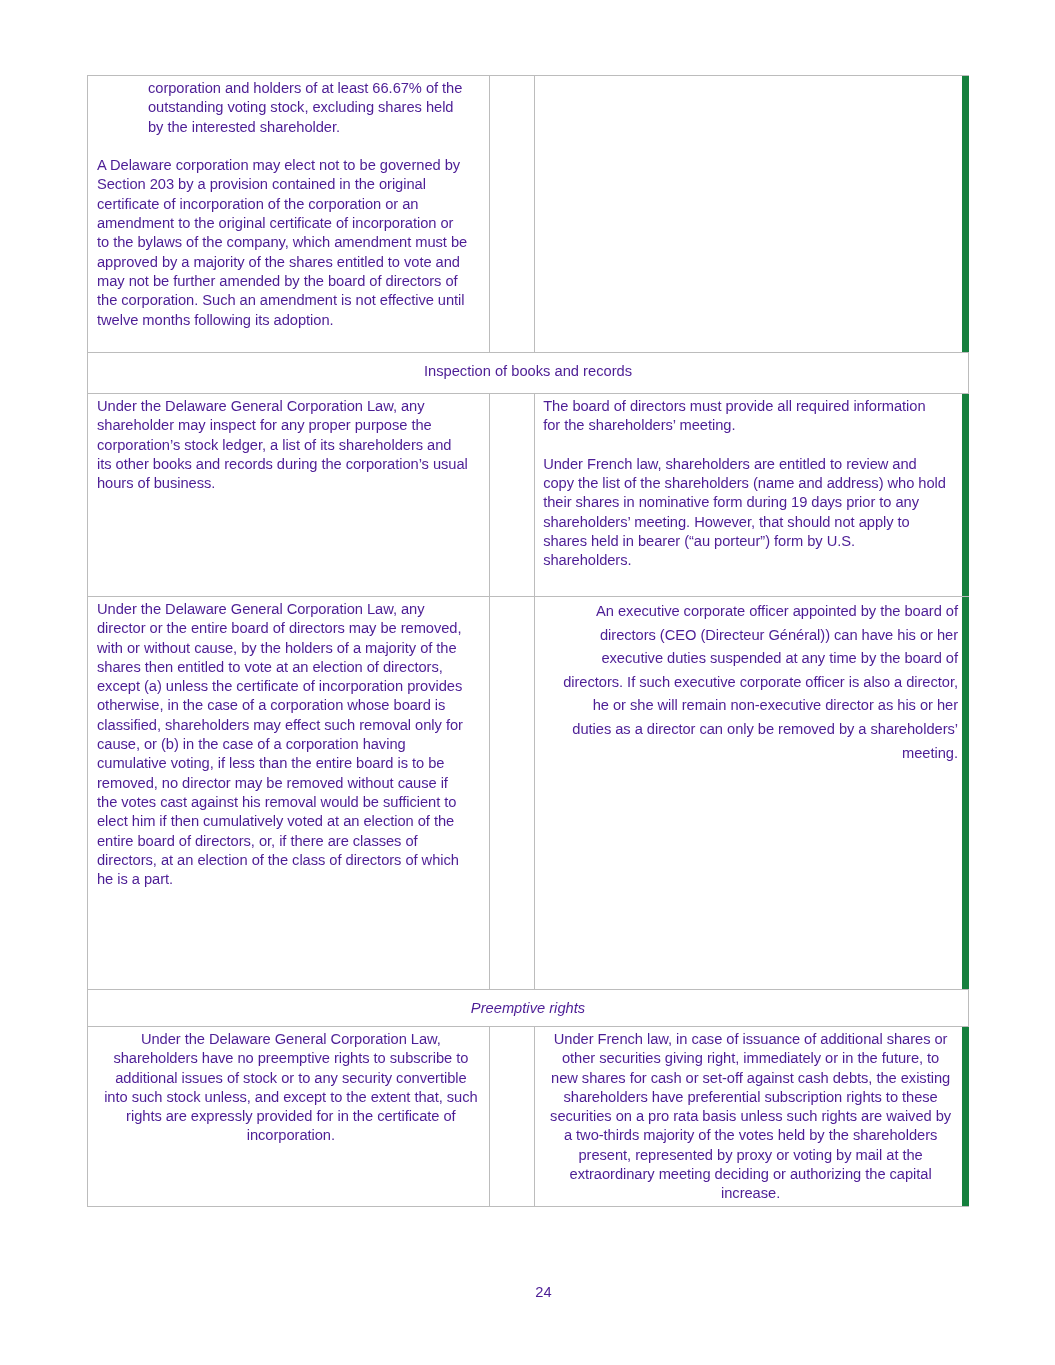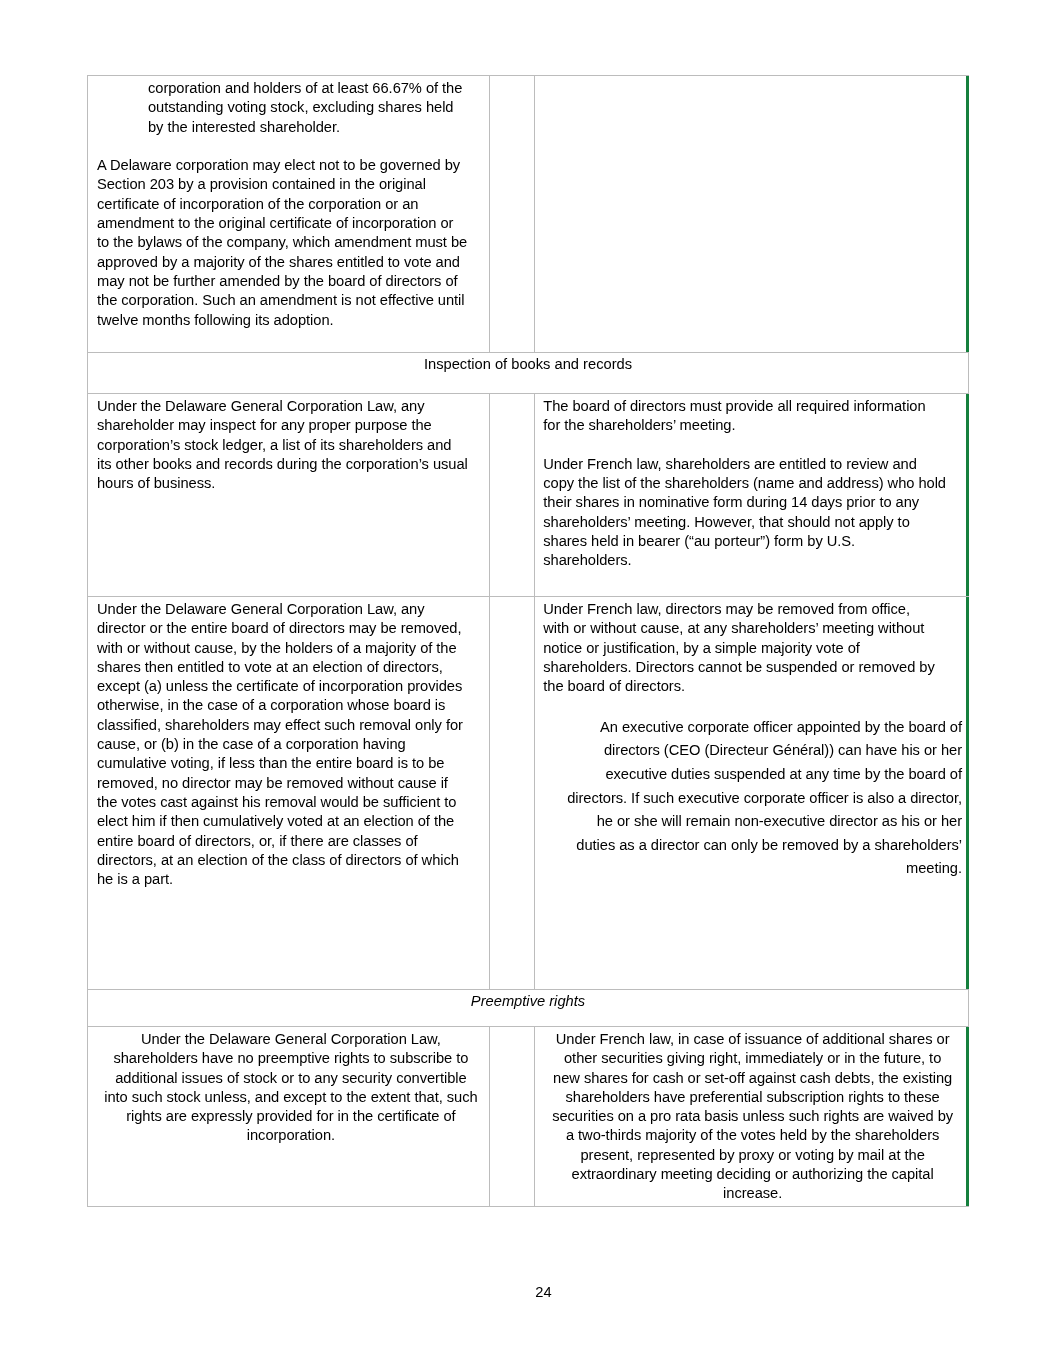--- a/index.html
+++ b/index.html
@@ -2,21 +2,21 @@
 <html><head>
 <meta charset="utf-8">
 <style>
   html, body { margin: 0; padding: 0; background: #ffffff; }
   .page {
     position: relative;
     width: 1055px;
     height: 1365px;
     background: #ffffff;
     font-family: "Liberation Sans", "DejaVu Sans", sans-serif;
-    color: #000000;
+    color: #4c1d95;
   }
   .tbl {
     position: absolute;
     left: 87px;
     top: 75px;
     width: 882px;
     border-bottom: 1px solid #bcbcbc;
     box-sizing: border-box;
   }
   .trow {
@@ -34,33 +34,33 @@
   .cl {
     width: 416px;
     border-left: 1px solid #bcbcbc;
     border-right: 1px solid #bcbcbc;
     padding: 3px 4px 0 9px;
   }
   .cg { width: 17px; }
   .cr {
     width: 449px;
     border-left: 1px solid #bcbcbc;
-    border-right: 3px solid #15803d;
+    border-right: 7px solid #15803d;
     padding: 3px 4px 0 8px;
     margin-left: 28px;
   }
   .hrow {
     border-top: 1px solid #bcbcbc;
     border-left: 1px solid #bcbcbc;
     border-right: 1px solid #bcbcbc;
     box-sizing: border-box;
     text-align: center;
     font-size: 14.7px;
     line-height: 19.3px;
-    padding-top: 2px;
+    padding-top: 9px;
   }
   .cell p {
     margin: 0 0 19.3px 0;
     white-space: pre;
   }
   .cell p:last-child { margin-bottom: 0; }
   .cell p.indent { padding-left: 51px; }
   .cell p.loose { line-height: 23.6px; text-align: right; }
   .page-num {
     position: absolute;
@@ -113,21 +113,21 @@
 corporation’s stock ledger, a list of its shareholders and
 its other books and records during the corporation’s usual
 hours of business.</p>
       </div>
       <div class="cg"></div>
       <div class="cell cr">
         <p>The board of directors must provide all required information
 for the shareholders’ meeting.</p>
         <p>Under French law, shareholders are entitled to review and
 copy the list of the shareholders (name and address) who hold
-their shares in nominative form during 14 days prior to any
+their shares in nominative form during 19 days prior to any
 shareholders’ meeting. However, that should not apply to
 shares held in bearer (“au porteur”) form by U.S.
 shareholders.</p>
       </div>
     </div>
 
     <div class="trow r3">
       <div class="cell cl">
         <p>Under the Delaware General Corporation Law, any
 director or the entire board of directors may be removed,
@@ -140,25 +140,20 @@
 cumulative voting, if less than the entire board is to be
 removed, no director may be removed without cause if
 the votes cast against his removal would be sufficient to
 elect him if then cumulatively voted at an election of the
 entire board of directors, or, if there are classes of
 directors, at an election of the class of directors of which
 he is a part.</p>
       </div>
       <div class="cg"></div>
       <div class="cell cr">
-        <p>Under French law, directors may be removed from office,
-with or without cause, at any shareholders’ meeting without
-notice or justification, by a simple majority vote of
-shareholders. Directors cannot be suspended or removed by
-the board of directors.</p>
         <p class="loose">An executive corporate officer appointed by the board of
 directors (CEO (Directeur Général)) can have his or her
 executive duties suspended at any time by the board of
 directors. If such executive corporate officer is also a director,
 he or she will remain non-executive director as his or her
 duties as a director can only be removed by a shareholders’
 meeting.</p>
       </div>
     </div>
 

